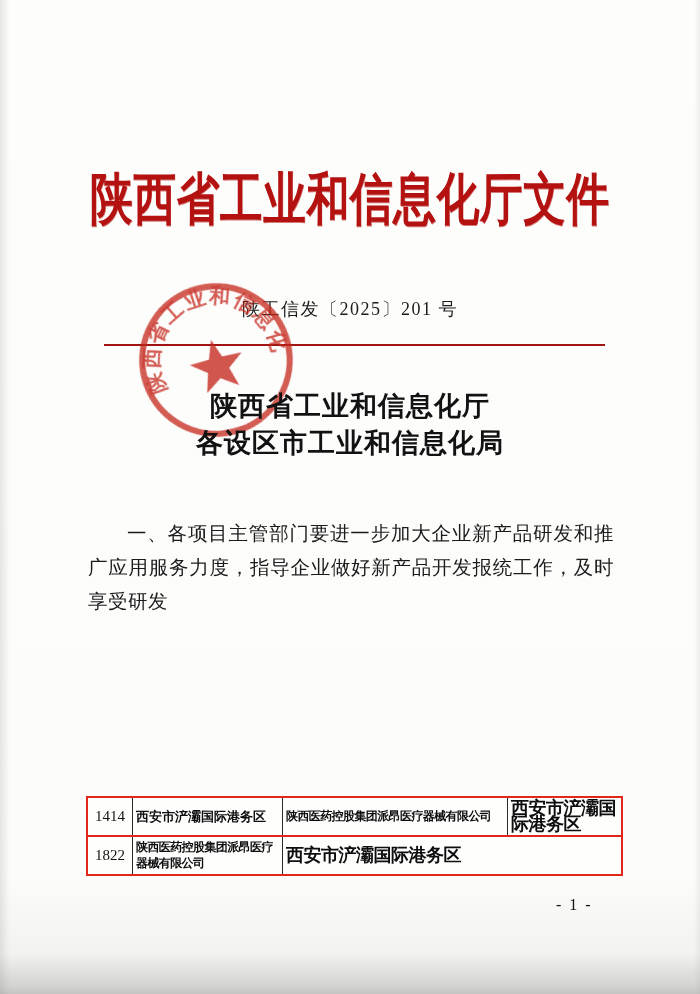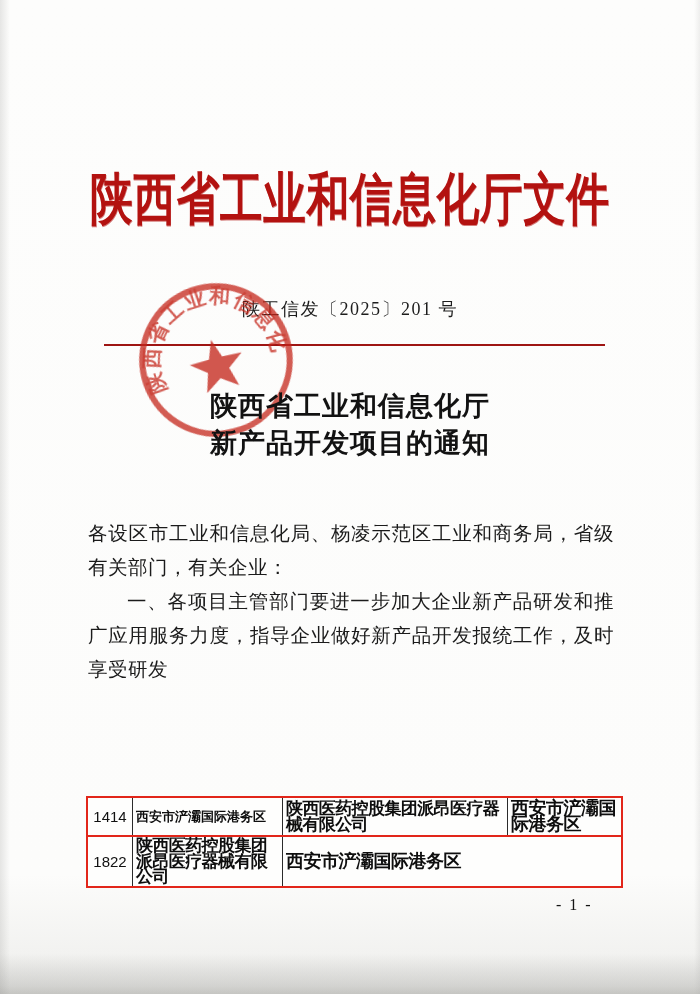--- a/index.html
+++ b/index.html
@@ -90,27 +90,27 @@
   .t-row { display: grid; grid-template-columns: 44px 150px 225px auto; }
   .t-row.first { border-bottom: 2px solid #e2261a; }
   .t-row .cell {
     display: flex; align-items: center;
     min-height: 37px;
     padding: 1px 3px;
     border-left: 1px solid #2b2b2b;
     overflow: hidden;
   }
   .t-row .cell:first-child { border-left: none; justify-content: center; }
-  .cell.num { font-family: Liberation Sans, sans-serif; font-size: 15px; color: #111; }
+  .cell.num { font-family: Liberation Serif, serif; font-size: 15px; color: #111; }
   .cell.bold-sans {
     font-family: "Liberation Sans", sans-serif;
     font-weight: 700; color: #0e0e0e;
     font-size: 13px; line-height: 15.5px;
   }
-  .cell.company { font-size: 17px; letter-spacing: -0.6px; }
+  .cell.company { font-size: 12px; letter-spacing: -0.6px; }
   .cell.district { font-size: 18px; letter-spacing: -0.5px; }
 
   
   .pagenum {
     position: absolute; top: 896px; left: 556px;
     font-size: 16px; color: #141414; letter-spacing: 2px;
   }
 
   .bottom-shade {
     position: absolute; left: 0; right: 0; bottom: 0; height: 40px;
@@ -136,25 +136,24 @@
       <circle cx="79" cy="79" r="71" fill="none" stroke="#c4261a" stroke-width="6" stroke-opacity="0.85"></circle>
       <polygon points="79,59 72.5,77.1 53.3,77.7 68.5,89.4 63.1,107.8 79,97 94.9,107.8 89.5,89.4 104.7,77.7 85.5,77.1" fill="#c4261a" fill-opacity="0.88"></polygon>
       <path id="seal-arc" d="M 27.3 97.8 A 55 55 0 1 1 130.7 97.8" fill="none"></path>
       <text font-size="20" fill="#c4261a" fill-opacity="0.85" font-family="Liberation Serif, serif" font-weight="700" letter-spacing="2">
         <textPath href="#seal-arc" startOffset="2">陕西省工业和信息化厅</textPath>
       </text>
     </svg>
 
     <div class="doc-title">
       <div>陕西省工业和信息化厅</div>
-      <div>新产品开发项目的通知</div>
+      <div>各设区市工业和信息化局</div>
     </div>
 
     <div class="body-text">
-      <p>各设区市工业和信息化局、杨凌示范区工业和商务局，省级有关部门，有关企业：</p>
       <p class="indent">一、各项目主管部门要进一步加大企业新产品研发和推广应用服务力度，指导企业做好新产品开发报统工作，及时享受研发</p>
     </div>
 
     <div class="hl-table">
       <div class="t-row first">
         <div class="cell num">1414</div>
         <div class="cell bold-sans">西安市浐灞国际港务区</div>
         <div class="cell bold-sans company">陕西医药控股集团派昂医疗器械有限公司</div>
         <div class="cell bold-sans district">西安市浐灞国际港务区</div>
       </div>

